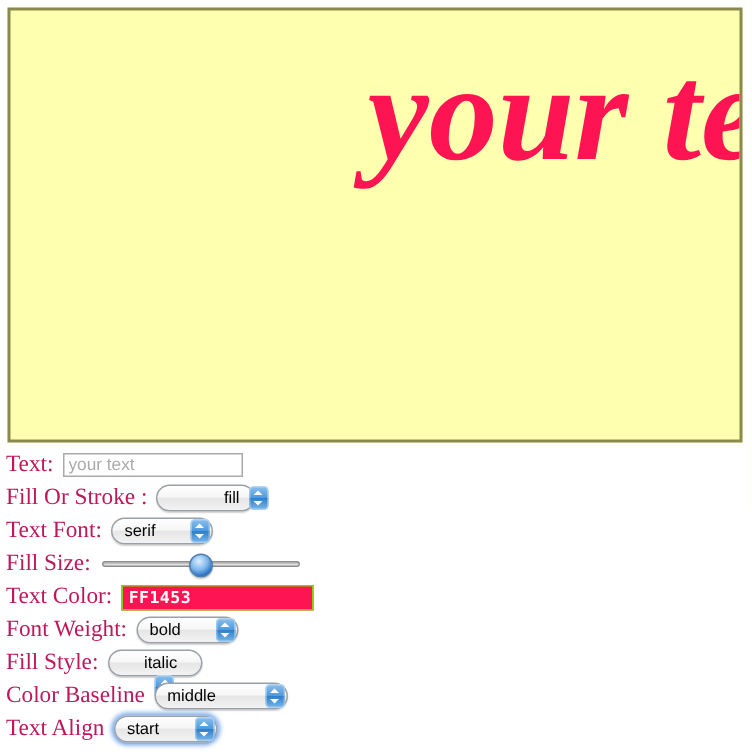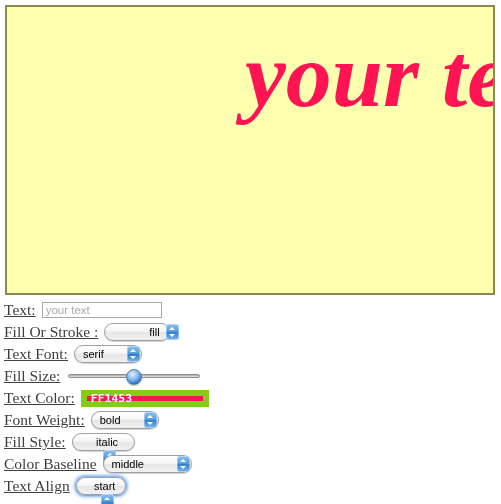--- a/index.html
+++ b/index.html
@@ -52,24 +52,23 @@
   .row {
     display: flex;
     align-items: center;
     height: 22px;
     padding-left: 4px;
     box-sizing: border-box;
   }
   .row-label {
     font-family: "Liberation Serif", "DejaVu Serif", serif;
     font-size: 15.5px;
-    color: #404040;
+    color: #be185d;
     white-space: nowrap;
     line-height: 1;
-    text-decoration: underline;
   }
 
   
   .text-input {
     margin-left: 6px;
     width: 120px;
     height: 16px;
     border: 1px solid #a9a9a9;
     background: #ffffff;
     font-family: "Liberation Sans", "DejaVu Sans", sans-serif;
@@ -130,21 +129,21 @@
   .sel.focused {
     box-shadow: 0 0 3px 2px rgba(90,150,230,0.75), 0 1px 1px rgba(0,0,0,0.18);
   }
 
   
   .sel.w-fill     { width: 66px; padding-left: 44px; }
   .sel.w-font     { width: 68px; }
   .sel.w-weight   { width: 68px; }
   .sel.w-style    { width: 63px; flex-direction: column; }
   .sel.w-baseline { width: 89px; }
-  .sel.w-align    { width: 50px; flex-direction: column; }
+  .sel.w-align    { width: 69px; }
 
   
   .slider {
     position: relative;
     margin-left: 8px;
     width: 132px;
     height: 16px;
   }
   .slider .track {
     position: absolute;
@@ -166,21 +165,21 @@
     background: radial-gradient(circle at 40% 30%, #ddeeff 0%, #7fb6ec 45%, #2a72c4 75%, #1a5ba8 100%);
     border: 1px solid #4d7fae;
     box-shadow: 0 1px 1px rgba(0,0,0,0.25);
   }
 
   
   .color-input {
     margin-left: 6px;
     width: 128px;
     height: 17px;
-    border: 6px solid #84cc16;
+    border: 1px solid #84cc16;
     background: #ff1453;
     box-sizing: border-box;
     display: inline-flex;
     align-items: center;
     padding-left: 4px;
   }
   .color-input .hexval {
     font-family: "DejaVu Sans Mono", "Liberation Mono", monospace;
     font-size: 11px;
     font-weight: bold;

